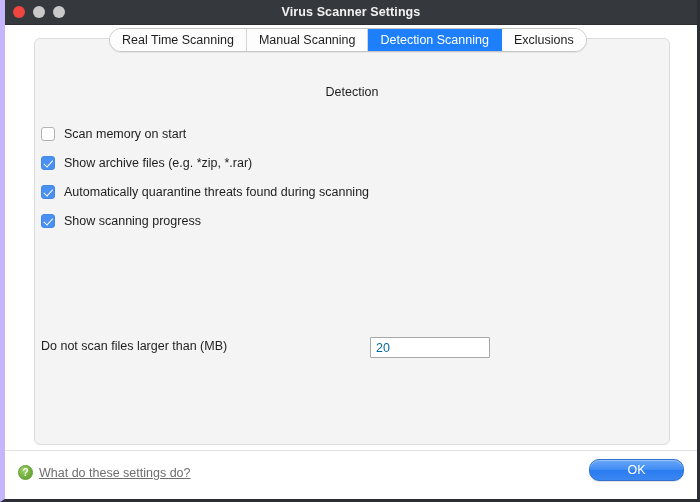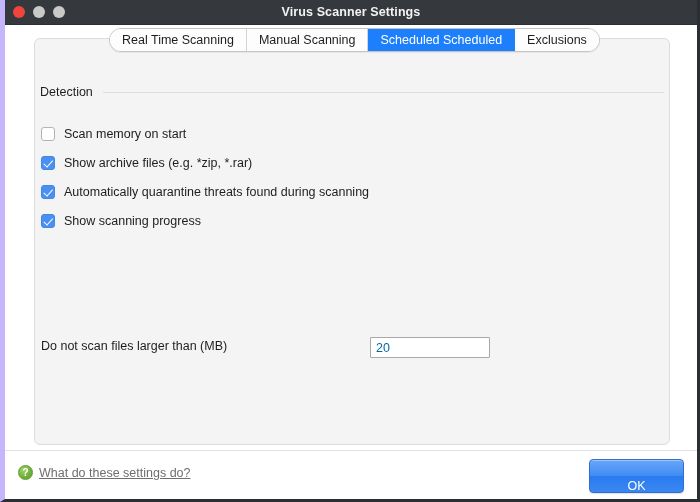--- a/index.html
+++ b/index.html
@@ -120,20 +120,21 @@
 
   
   .section-head {
     position: absolute;
     left: 5px;
     top: 46px;
     width: 624px;
     display: flex;
     align-items: center;
     gap: 10px;
+    flex-direction: column;
   }
   .section-title {
     font-size: 12.5px;
     color: #1d1d1f;
     white-space: nowrap;
   }
   .section-rule {
     flex: 1 1 auto;
     height: 1px;
     background: #dddddd;
@@ -254,31 +255,31 @@
     text-decoration: underline;
     white-space: nowrap;
     cursor: pointer;
   }
   .ok-button {
     position: absolute;
     right: 13px;
     top: 8px;
     width: 95px;
     height: 22px;
-    border-radius: 4px;
+    border-radius: 10px;
     border: 1px solid #2f6fd0;
     background: linear-gradient(#69a6f8 0%, #3f8cf4 50%, #2a7bf0 51%, #3b87f2 100%);
     color: #ffffff;
     font-family: "Liberation Sans", sans-serif;
     font-size: 12.5px;
     line-height: 20px;
     text-align: center;
     box-shadow: inset 0 1px 0 rgba(255,255,255,0.35), 0 1px 1px rgba(0,0,0,0.12);
     cursor: default;
-    padding: 16px;
+    padding: 0;
   }
 </style>
 </head>
 <body>
 
 <div class="window">
 
   <div class="titlebar">
     <div class="traffic-lights">
       <span class="light close"></span>
@@ -325,21 +326,21 @@
       <div class="field-row">
         <span class="field-label">Do not scan files larger than (MB)</span>
         <input class="field-input" type="text" value="20" style="">
       </div>
 
     </div>
 
     <div class="tabs">
       <div class="tab">Real Time Scanning</div>
       <div class="tab">Manual Scanning</div>
-      <div class="tab selected">Scheduled Scheduled</div>
+      <div class="tab selected">Detection Scanning</div>
       <div class="tab">Exclusions</div>
     </div>
 
     <div class="footer">
       <div class="help-link-wrap">
         <span class="help-icon">?</span>
         <span class="help-link">What do these settings do?</span>
       </div>
       <button class="ok-button">OK</button>
     </div>

